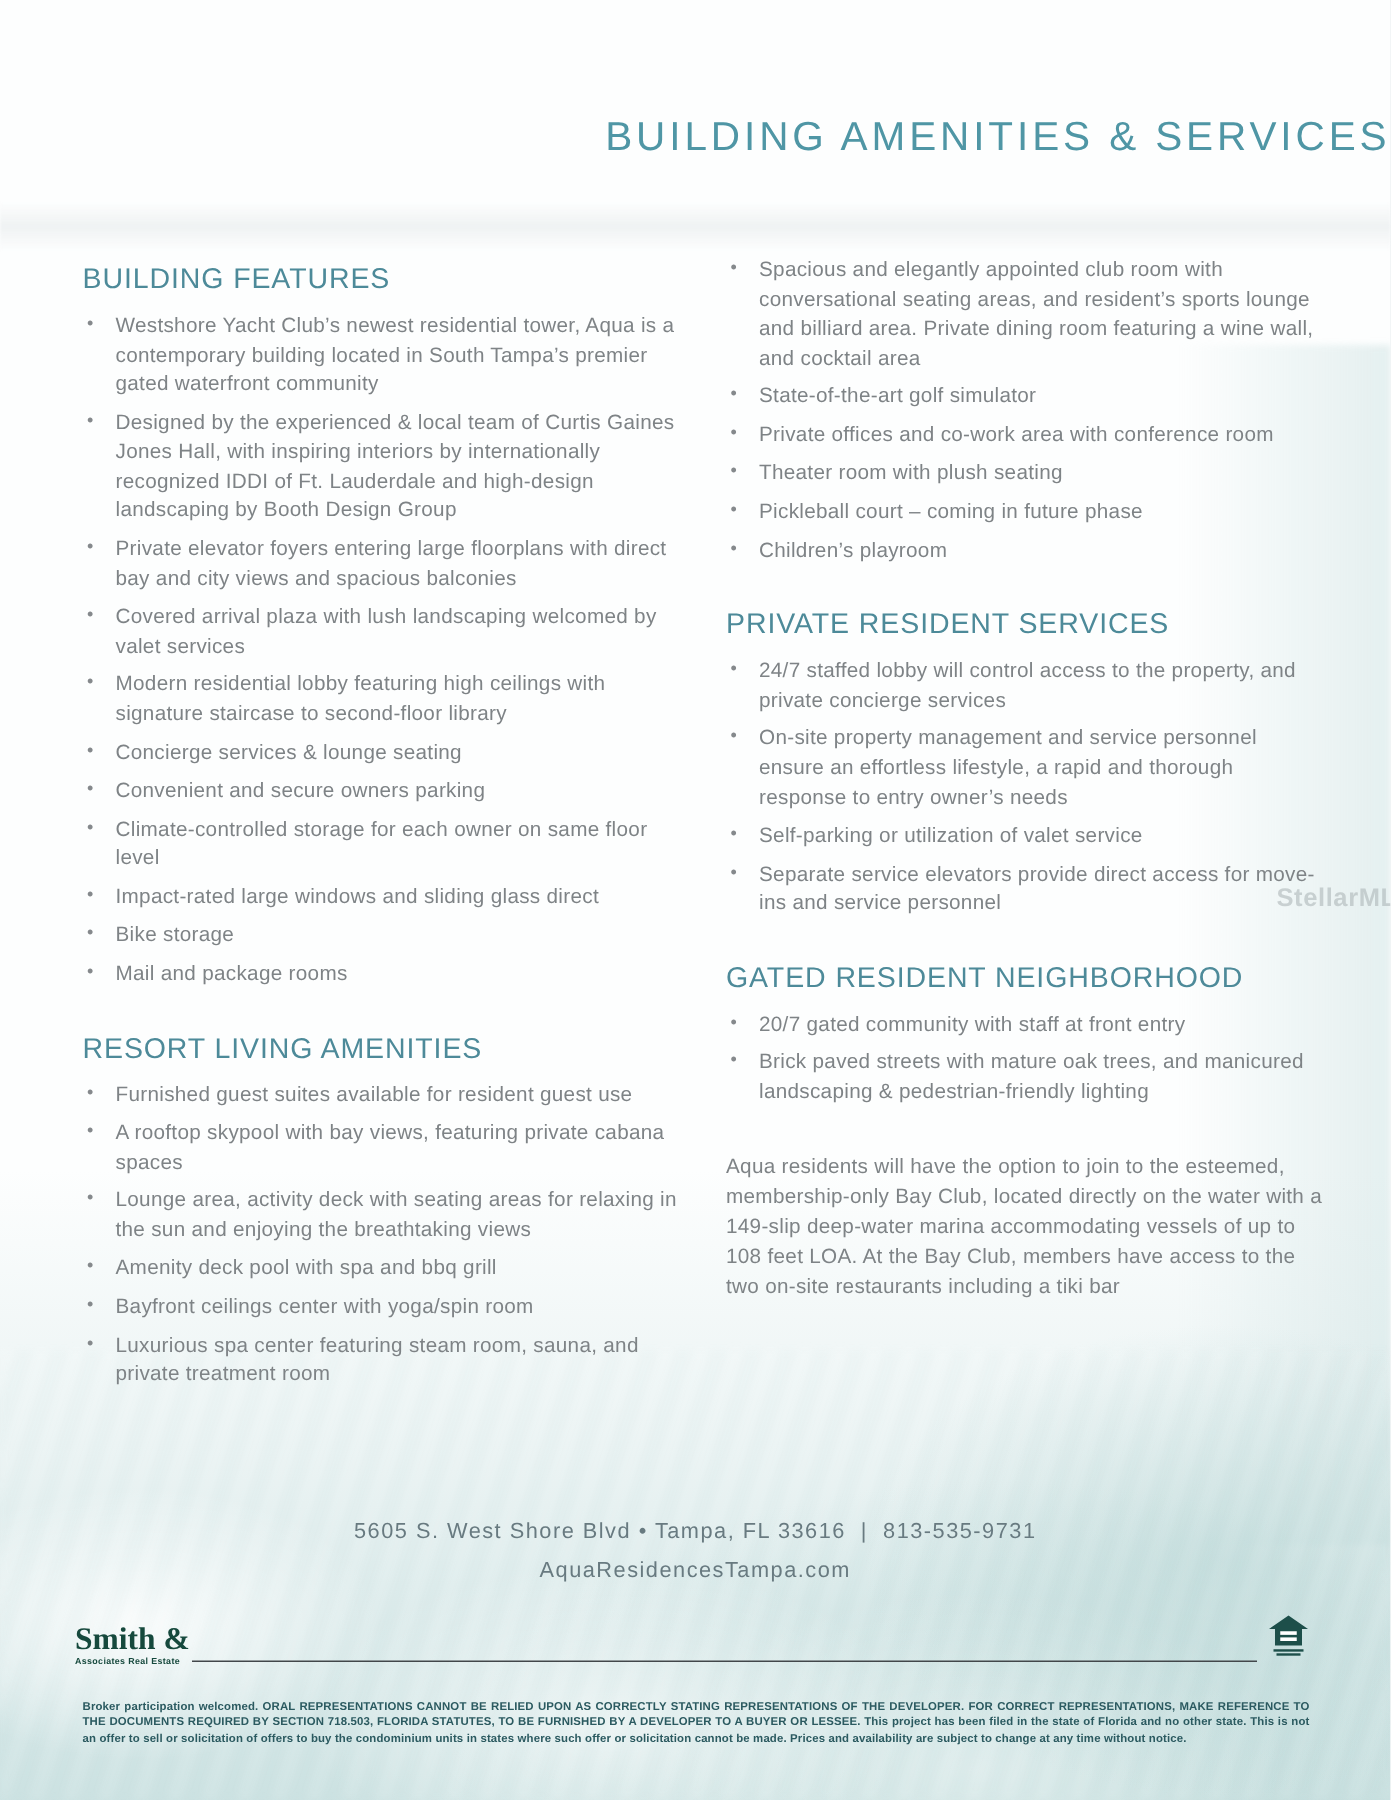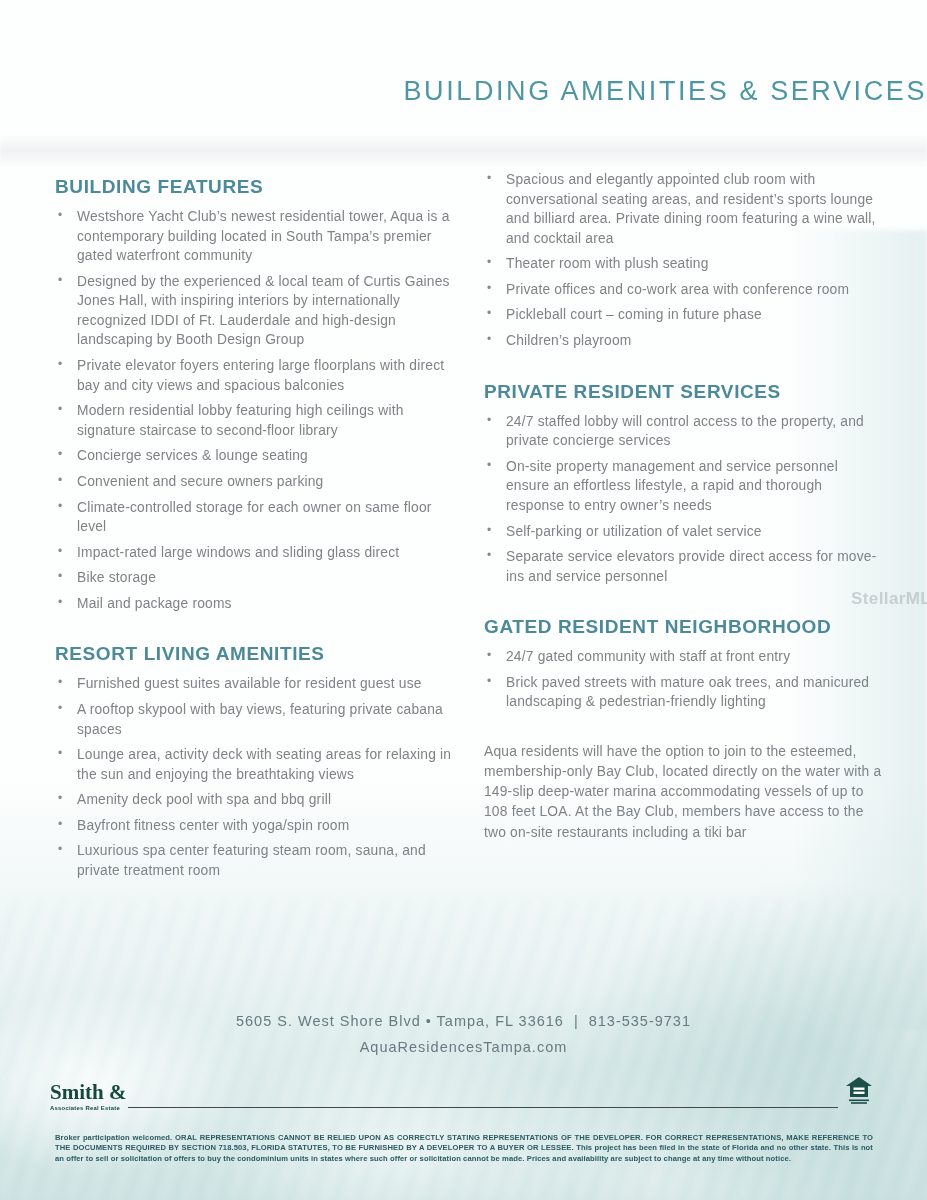--- a/index.html
+++ b/index.html
@@ -44,21 +44,21 @@
     letter-spacing:2.6px; color:#4f96a5;
   }
 
   
   .col { position:absolute; }
   .col-left  { left:55px;  top:176px; width:397px; }
   .col-right { left:484px; top:170px; width:400px; }
 
   .section { margin:0 0 30px 0; }
   .section-heading {
-    margin:0 0 9px 0; font-size:19px; font-weight:700;
+    margin:0 0 9px 0; font-size:19px; font-weight:400;
     letter-spacing:0.6px; color:#4d8a99;
   }
   .bullets { list-style:none; margin:0; padding:0; }
   .bullets li {
     position:relative; padding-left:22px; margin:0 0 6px 0;
     color:#7e8386; font-size:13.8px; line-height:1.42; letter-spacing:0.2px;
   }
   .bullets li::before {
     content:"\2022"; position:absolute; left:3px; top:0;
     font-size:12px; color:#85898c;
@@ -117,70 +117,72 @@
   <h1 class="doc-title">BUILDING AMENITIES &amp; SERVICES</h1>
 
   <div class="col col-left">
 
     <div class="section">
       <h2 class="section-heading">BUILDING FEATURES</h2>
       <ul class="bullets">
         <li>Westshore Yacht Club’s newest residential tower, Aqua is a contemporary building located in South Tampa’s premier gated waterfront community</li>
         <li>Designed by the experienced &amp; local team of Curtis Gaines Jones Hall, with inspiring interiors by internationally recognized IDDI of Ft. Lauderdale and high-design landscaping by Booth Design Group</li>
         <li>Private elevator foyers entering large floorplans with direct bay and city views and spacious balconies</li>
+        <li>Covered arrival plaza with lush landscaping welcomed by valet services</li>
         <li>Modern residential lobby featuring high ceilings with signature staircase to second-floor library</li>
         <li>Concierge services &amp; lounge seating</li>
         <li>Convenient and secure owners parking</li>
         <li>Climate-controlled storage for each owner on same floor level</li>
         <li>Impact-rated large windows and sliding glass direct</li>
         <li>Bike storage</li>
         <li>Mail and package rooms</li>
       </ul>
     </div>
 
     <div class="section">
       <h2 class="section-heading">RESORT LIVING AMENITIES</h2>
       <ul class="bullets">
         <li>Furnished guest suites available for resident guest use</li>
         <li>A rooftop skypool with bay views, featuring private cabana spaces</li>
         <li>Lounge area, activity deck with seating areas for relaxing in the sun and enjoying the breathtaking views</li>
         <li>Amenity deck pool with spa and bbq grill</li>
-        <li>Bayfront fitness center with yoga/spin room</li>
+        <li>Bayfront ceilings center with yoga/spin room</li>
         <li>Luxurious spa center featuring steam room, sauna, and private treatment room</li>
       </ul>
     </div>
 
   </div>
 
   <div class="col col-right">
 
     <div class="section">
       <ul class="bullets">
         <li>Spacious and elegantly appointed club room with conversational seating areas, and resident’s sports lounge and billiard area. Private dining room featuring a wine wall, and cocktail area</li>
+        <li>State-of-the-art golf simulator</li>
+        <li>Private offices and co-work area with conference room</li>
         <li>Theater room with plush seating</li>
-        <li>Private offices and co-work area with conference room</li>
         <li>Pickleball court – coming in future phase</li>
         <li>Children’s playroom</li>
       </ul>
     </div>
 
     <div class="section">
       <h2 class="section-heading">PRIVATE RESIDENT SERVICES</h2>
       <ul class="bullets">
         <li>24/7 staffed lobby will control access to the property, and private concierge services</li>
         <li>On-site property management and service personnel ensure an effortless lifestyle, a rapid and thorough response to entry owner’s needs</li>
         <li>Self-parking or utilization of valet service</li>
         <li>Separate service elevators provide direct access for move-ins and service personnel</li>
       </ul>
     </div>
 
     <div class="section">
       <h2 class="section-heading">GATED RESIDENT NEIGHBORHOOD</h2>
       <ul class="bullets">
-        <li>24/7 gated community with staff at front entry</li>
+        <li>20/7 gated community with staff at front entry</li>
         <li>Brick paved streets with mature oak trees, and manicured landscaping &amp; pedestrian-friendly lighting</li>
       </ul>
     </div>
 
     <div class="section">
       <p class="paragraph">Aqua residents will have the option to join to the esteemed, membership-only Bay Club, located directly on the water with a 149-slip deep-water marina accommodating vessels of up to 108 feet LOA. At the Bay Club, members have access to the two on-site restaurants including a tiki bar</p>
     </div>
 
   </div>
 

